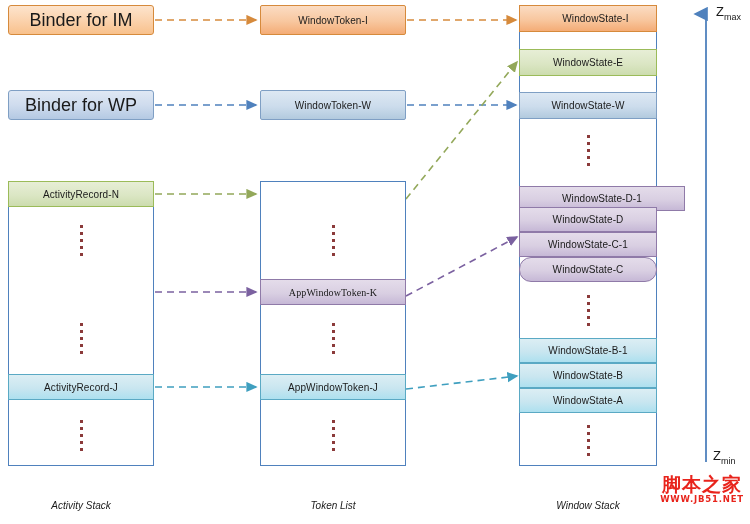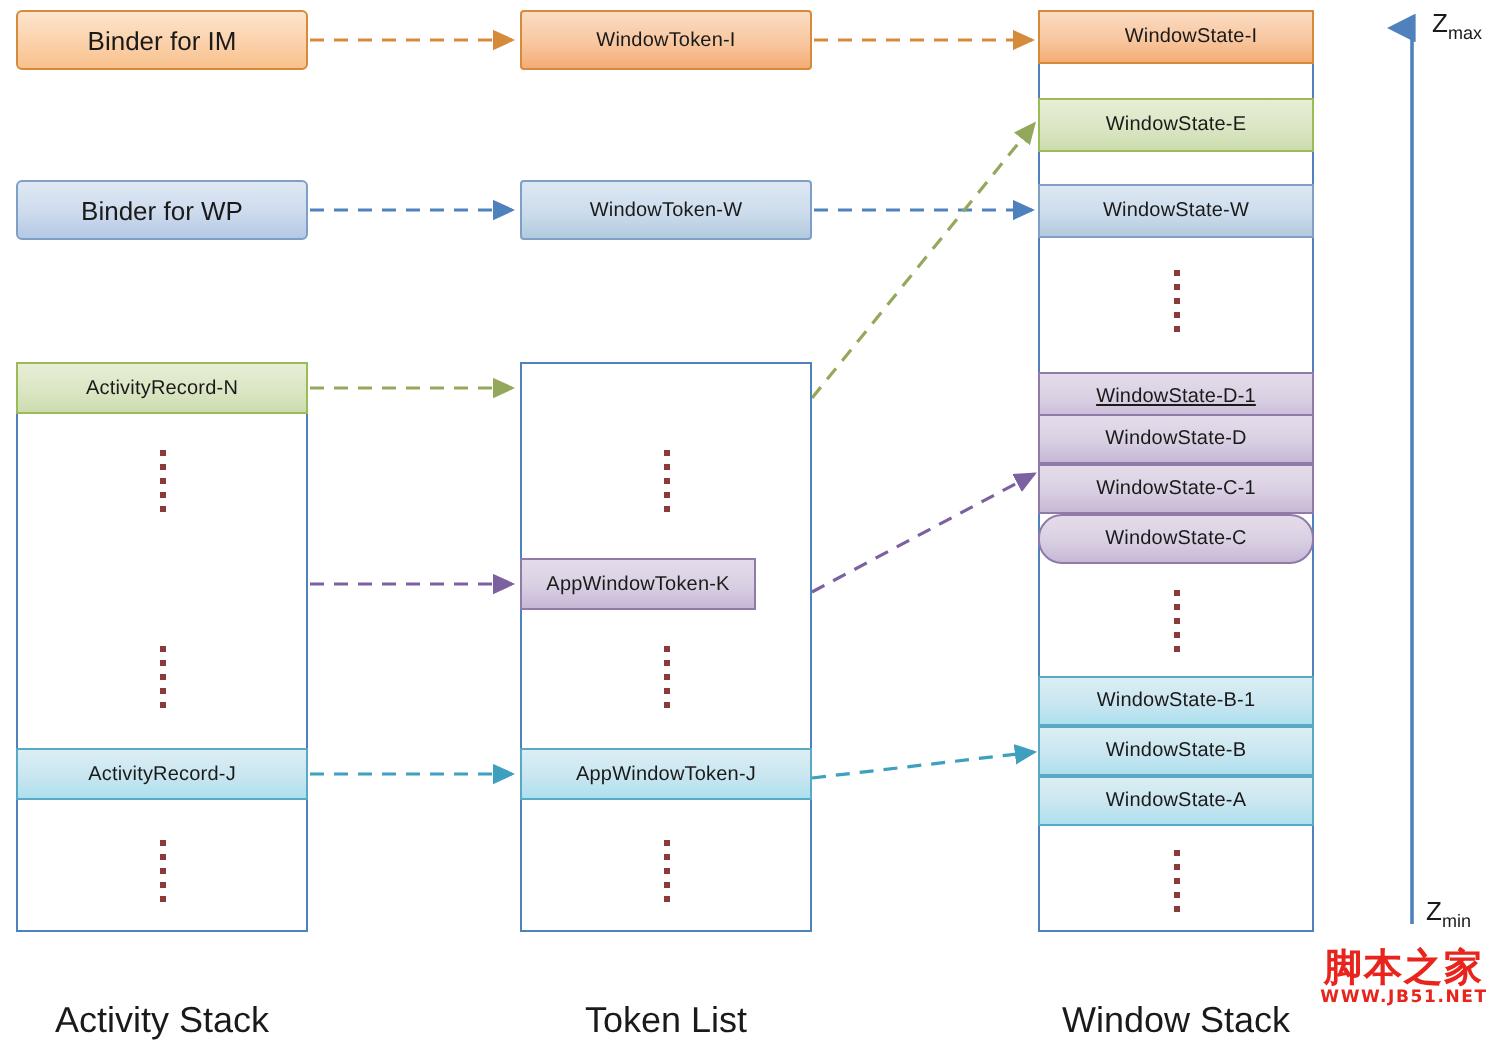--- a/index.html
+++ b/index.html
@@ -6,37 +6,37 @@
   body{width:750px;height:524px;font-family:"Liberation Sans",sans-serif;color:#1a1a1a;}
   #stage{position:relative;width:750px;height:524px;overflow:hidden;background:#fff;}
 
   .col-frame{position:absolute;border:1px solid #4f81bd;background:#ffffff;box-sizing:border-box;}
 
   .cell{position:absolute;box-sizing:border-box;display:flex;align-items:center;justify-content:center;
         font-size:10px;letter-spacing:.1px;white-space:nowrap;color:#1a1a1a;}
 
   
   .binder{position:absolute;box-sizing:border-box;border:1px solid #d68a3c;border-radius:3px;
-          display:flex;align-items:center;justify-content:center;font-size:13px;color:#1a1a1a;
+          display:flex;align-items:center;justify-content:center;font-size:18px;color:#1a1a1a;
           background:linear-gradient(to bottom,#fde4cd 0%,#fbd3ae 50%,#f8c18c 100%);}
   .binder.blue{border-color:#7f9fc4;background:linear-gradient(to bottom,#dfe8f4 0%,#cfdcee 50%,#b4c9e3 100%);}
 
   .fill-orange{background:linear-gradient(to bottom,#fbdcc3 0%,#f8c79f 55%,#f4ac76 100%);border:1px solid #d68a3c;}
   .fill-green {background:linear-gradient(to bottom,#e7eed6 0%,#dbe6c4 55%,#ccdcae 100%);border:1px solid #9bbb59;}
   .fill-blue  {background:linear-gradient(to bottom,#dde8f3 0%,#ccdcec 55%,#b2cade 100%);border:1px solid #7f9fc4;}
   .fill-purple{background:linear-gradient(to bottom,#e4dcea 0%,#d9cfe2 55%,#c6b8d6 100%);border:1px solid #8f7aa8;}
   .fill-cyan  {background:linear-gradient(to bottom,#dceef4 0%,#c9e6f0 55%,#ade0ef 100%);border:1px solid #5aa9c4;}
 
   .ellipsis{position:absolute;display:flex;flex-direction:column;align-items:center;justify-content:center;gap:4px;}
   .ellipsis i{display:block;width:3px;height:3px;background:#8b3a3a;}
 
   .axis-label{position:absolute;font-size:13px;color:#1a1a1a;}
   .axis-label sub{font-size:9px;}
 
-  .caption{position:absolute;font-size:18px;color:#1a1a1a;text-align:center;}
+  .caption{position:absolute;font-size:10px;color:#1a1a1a;text-align:center;font-style:italic;}
 
   .wm{position:absolute;text-align:center;line-height:1;}
   .wm .wm1{font-family:"DejaVu Sans",sans-serif;font-size:19px;font-weight:bold;color:#e8241c;letter-spacing:1px;}
   .wm .wm2{font-family:"DejaVu Sans",sans-serif;font-size:8.5px;font-weight:bold;color:#e8241c;letter-spacing:.8px;margin-top:1px;}
 
   svg.overlay{position:absolute;left:0;top:0;width:750px;height:524px;pointer-events:none;}
 </style>
 </head>
 <body>
 
@@ -137,21 +137,21 @@
   <div class="col-frame" style="left:260px;top:181px;width:146px;height:285px;"></div>
 
   <div class="ellipsis" style="left:260px;top:215px;width:146px;height:50px;">
     <i></i>
       <i></i>
       <i></i>
       <i></i>
       <i></i>
   </div>
 
-  <div class="cell fill-purple" style="left:260px;top:279px;width:118px;height:26px;">
+  <div class="cell fill-purple" style="left:260px;top:279px;width:146px;height:26px;font-family:Liberation Serif, serif;">
     <span>AppWindowToken-K</span>
   </div>
   <div class="ellipsis" style="left:260px;top:313px;width:146px;height:50px;">
     <i></i>
       <i></i>
       <i></i>
       <i></i>
       <i></i>
   </div>
 
@@ -181,21 +181,21 @@
   </div>
 
   <div class="ellipsis" style="left:519px;top:125px;width:138px;height:50px;">
     <i></i>
       <i></i>
       <i></i>
       <i></i>
       <i></i>
   </div>
 
-  <div class="cell fill-purple" style="left:519px;top:186px;width:138px;height:25px;text-decoration:underline;">
+  <div class="cell fill-purple" style="left:519px;top:186px;width:166px;height:25px;">
     <span>WindowState-D-1</span>
   </div>
   <div class="cell fill-purple" style="left:519px;top:207px;width:138px;height:25px;">
     <span>WindowState-D</span>
   </div>
   <div class="cell fill-purple" style="left:519px;top:232px;width:138px;height:25px;">
     <span>WindowState-C-1</span>
   </div>
   <div class="cell fill-purple" style="left:519px;top:257px;width:138px;height:25px;border-radius:12px;">
     <span>WindowState-C</span>

